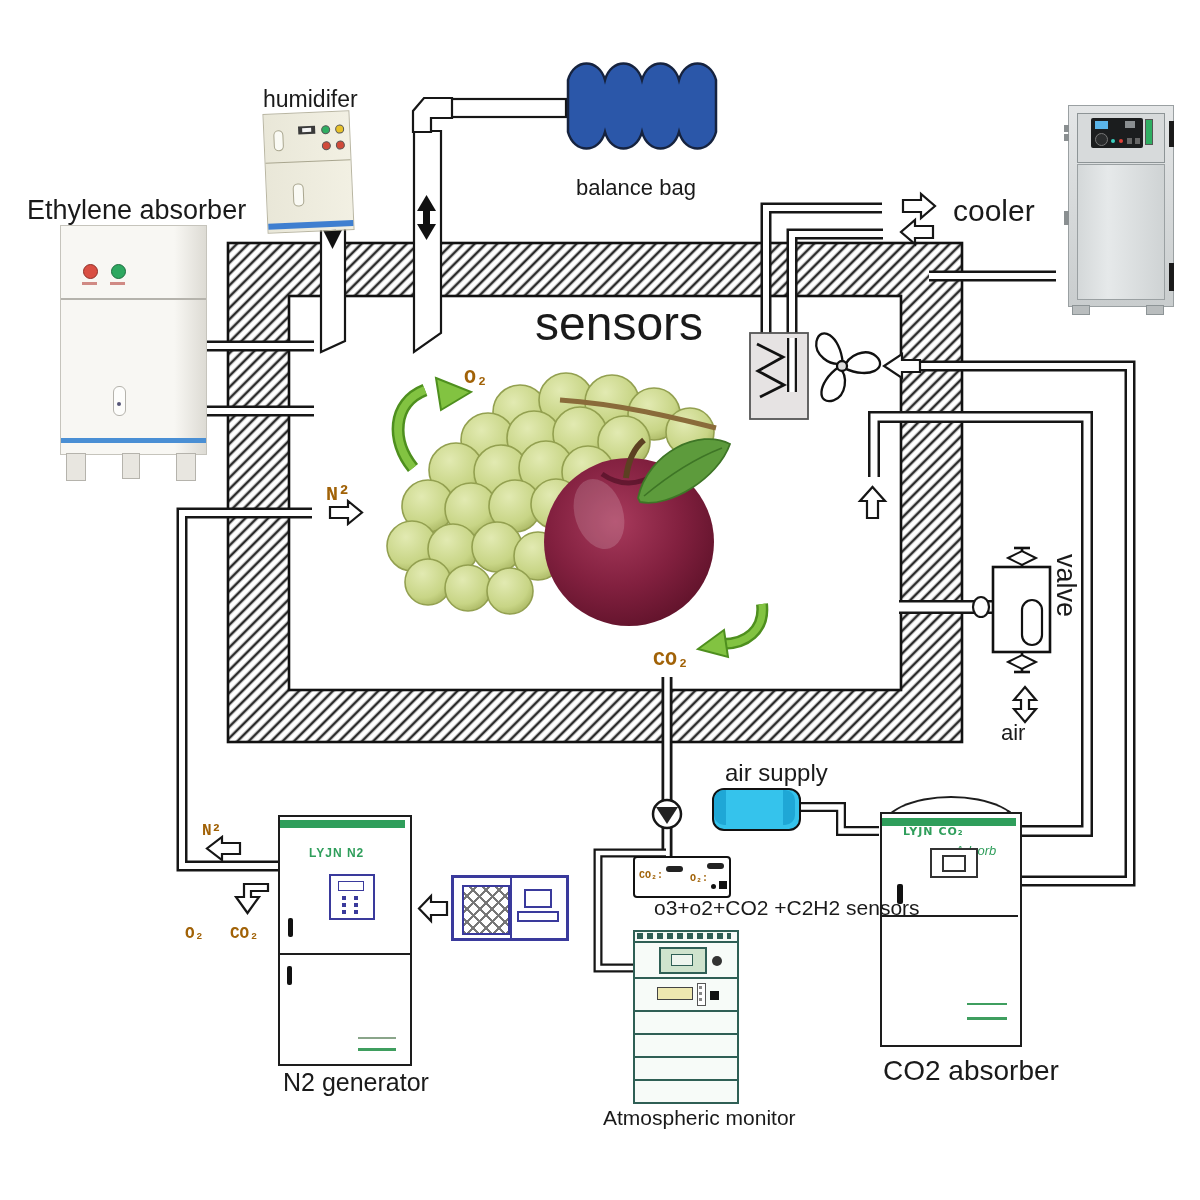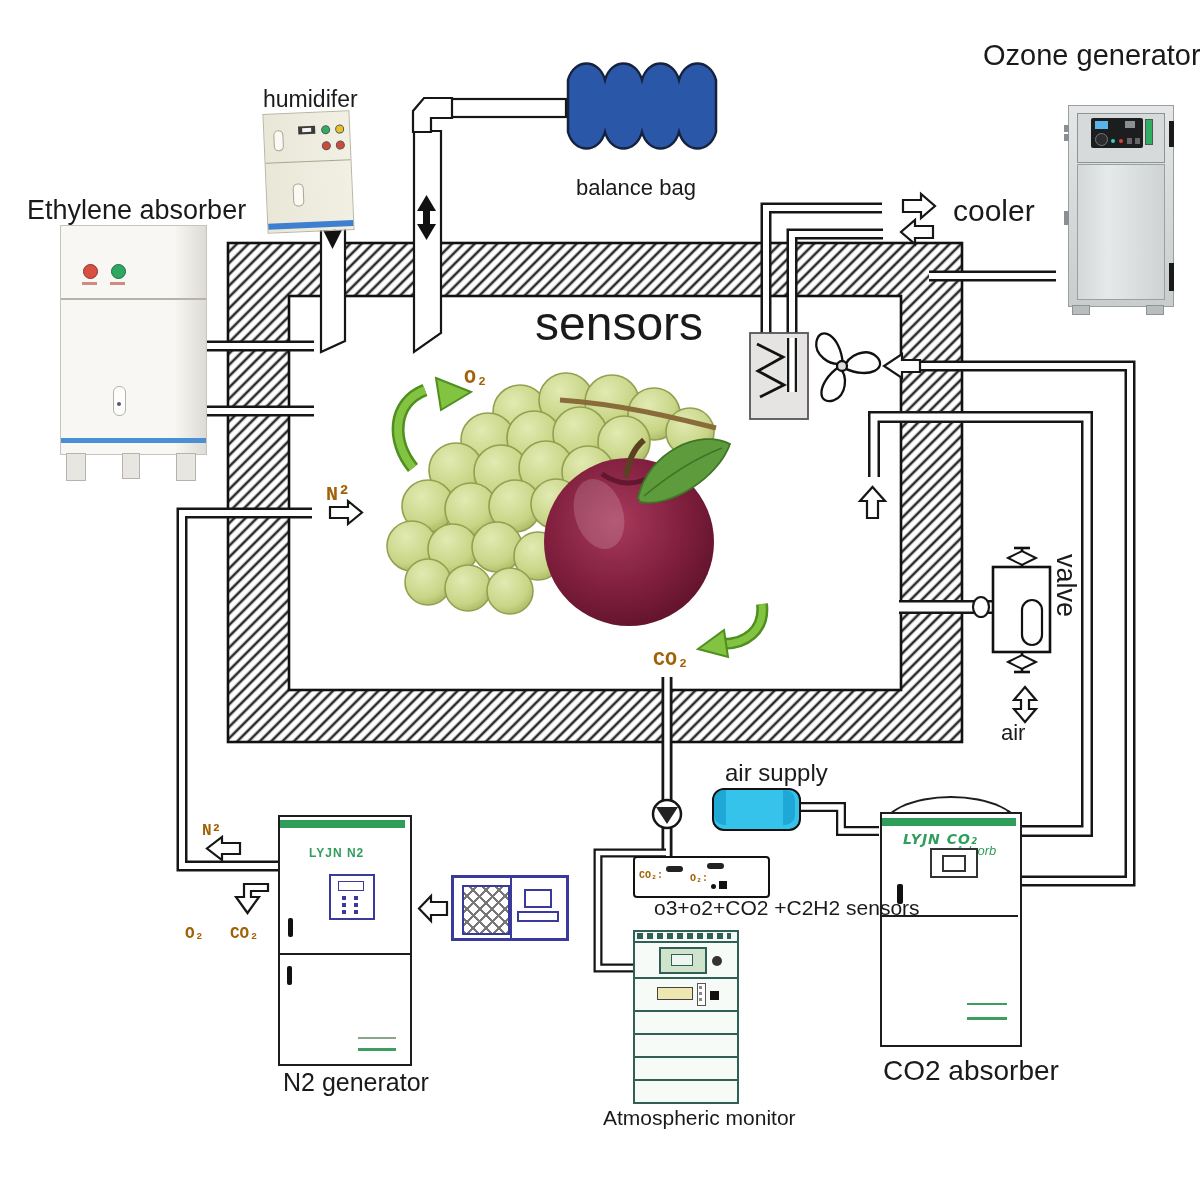--- a/index.html
+++ b/index.html
@@ -263,21 +263,21 @@
 </div>
 
 <div class="abs" style="left:451px;top:875px;width:112px;height:60px;border:3px solid #3a3a9c;background:#fff;">
   <div class="abs" style="left:8px;top:7px;width:44px;height:46px;border:2px solid #3a3a9c;
        background:repeating-linear-gradient(45deg,#777 0 2px,transparent 2px 9px),repeating-linear-gradient(-45deg,#777 0 2px,transparent 2px 9px);"></div>
   <div class="abs" style="left:56px;top:0;width:0;height:60px;border-left:2.5px solid #3a3a9c;"></div>
   <div class="abs" style="left:70px;top:11px;width:24px;height:15px;border:2px solid #3a3a9c;background:#fff;"></div>
   <div class="abs" style="left:63px;top:33px;width:38px;height:7px;border:2px solid #3a3a9c;background:#fff;"></div>
 </div>
 
-<div class="abs" style="left:633px;top:856px;width:94px;height:38px;border:2.5px solid #111;border-radius:4px;background:#fff;padding-left:39px;">
+<div class="abs" style="left:633px;top:856px;width:94px;height:38px;border:2.5px solid #111;border-radius:4px;background:#fff;">
   <div class="gas" style="left:4px;top:12px;font-size:10px;">CO₂:</div>
   <div class="abs" style="left:31px;top:8px;width:17px;height:6px;background:#222;border-radius:3px;"></div>
   <div class="gas" style="left:55px;top:15px;font-size:10px;">O₂:</div>
   <div class="abs" style="left:72px;top:5px;width:17px;height:6px;background:#222;border-radius:3px;"></div>
   <div class="abs" style="left:76px;top:26px;width:5px;height:5px;border-radius:50%;background:#111;"></div>
   <div class="abs" style="left:84px;top:23px;width:8px;height:8px;background:#111;"></div>
 </div>
 
 <div class="abs monitor" style="left:633px;top:930px;width:102px;height:170px;">
   <div class="abs" style="left:2px;top:1px;width:94px;height:6px;background:repeating-linear-gradient(90deg,#2f5f55 0 6px,transparent 6px 10px);"></div>
@@ -296,35 +296,34 @@
   <div class="mline" style="top:78px;"></div>
   <div class="mline" style="top:101px;"></div>
   <div class="mline" style="top:124px;"></div>
   <div class="mline" style="top:147px;"></div>
 </div>
 
 <div class="abs" style="left:878px;top:796px;width:142px;height:249px;">
   <div class="abs" style="left:2px;top:0;width:138px;height:30px;background:#fff;border:2px solid #1d1d1d;border-radius:50% 50% 0 0 / 100% 100% 0 0;"></div>
   <div class="abs" style="left:2px;top:16px;width:138px;height:231px;background:#fff;border:2px solid #1d1d1d;"></div>
   <div class="abs greenstrip" style="left:4px;top:22px;width:134px;height:8px;"></div>
-  <div class="lbl brand" style="left:25px;top:35px;font-size:14px;font-family:'DejaVu Sans',sans-serif;font-style:italic;">LYJN CO₂</div>
+  <div class="lbl brand" style="left:25px;top:29px;font-size:11px;font-family:'DejaVu Sans',sans-serif;">LYJN CO₂</div>
   <div class="lbl" style="left:77px;top:47px;font-size:13px;font-style:italic;color:#2f9e5b;">Adsorb</div>
   <div class="abs" style="left:52px;top:52px;width:44px;height:26px;border:2px solid #333;background:#fff;">
     <div class="abs" style="left:10px;top:5px;width:20px;height:13px;border:2px solid #333;background:#fff;"></div>
   </div>
   <div class="abs" style="left:19px;top:88px;width:6px;height:20px;background:#111;border-radius:2px;"></div>
   <div class="abs" style="left:2px;top:119px;width:138px;height:0;border-top:2px solid #1d1d1d;"></div>
   <div class="abs" style="left:89px;top:207px;width:40px;height:2px;background:#3f9e5f;"></div>
   <div class="abs" style="left:89px;top:221px;width:40px;height:3px;background:#3f9e5f;"></div>
 </div>
 
 <div class="lbl" style="left:27px;top:195px;font-size:27px;">Ethylene absorber</div>
 <div class="lbl" style="left:263px;top:86px;font-size:23px;">humidifer</div>
 <div class="lbl" style="left:576px;top:175px;font-size:22px;">balance bag</div>
-<div class="lbl" style="left:983px;top:39px;font-size:29px;">Ozone generator</div>
 <div class="lbl" style="left:953px;top:194px;font-size:30px;">cooler</div>
 <div class="lbl" style="left:535px;top:296px;font-size:48px;">sensors</div>
 <div class="lbl" style="left:1050px;top:554px;font-size:27px;writing-mode:vertical-rl;">valve</div>
 <div class="lbl" style="left:1001px;top:720px;font-size:22px;">air</div>
 <div class="lbl" style="left:725px;top:759px;font-size:24px;">air supply</div>
 <div class="lbl" style="left:283px;top:1068px;font-size:25px;">N2 generator</div>
 <div class="lbl" style="left:883px;top:1055px;font-size:28px;">CO2 absorber</div>
 <div class="lbl" style="left:603px;top:1106px;font-size:21px;">Atmospheric monitor</div>
 <div class="lbl" style="left:654px;top:896px;font-size:21px;">o3+o2+CO2 +C2H2 sensors</div>
 

